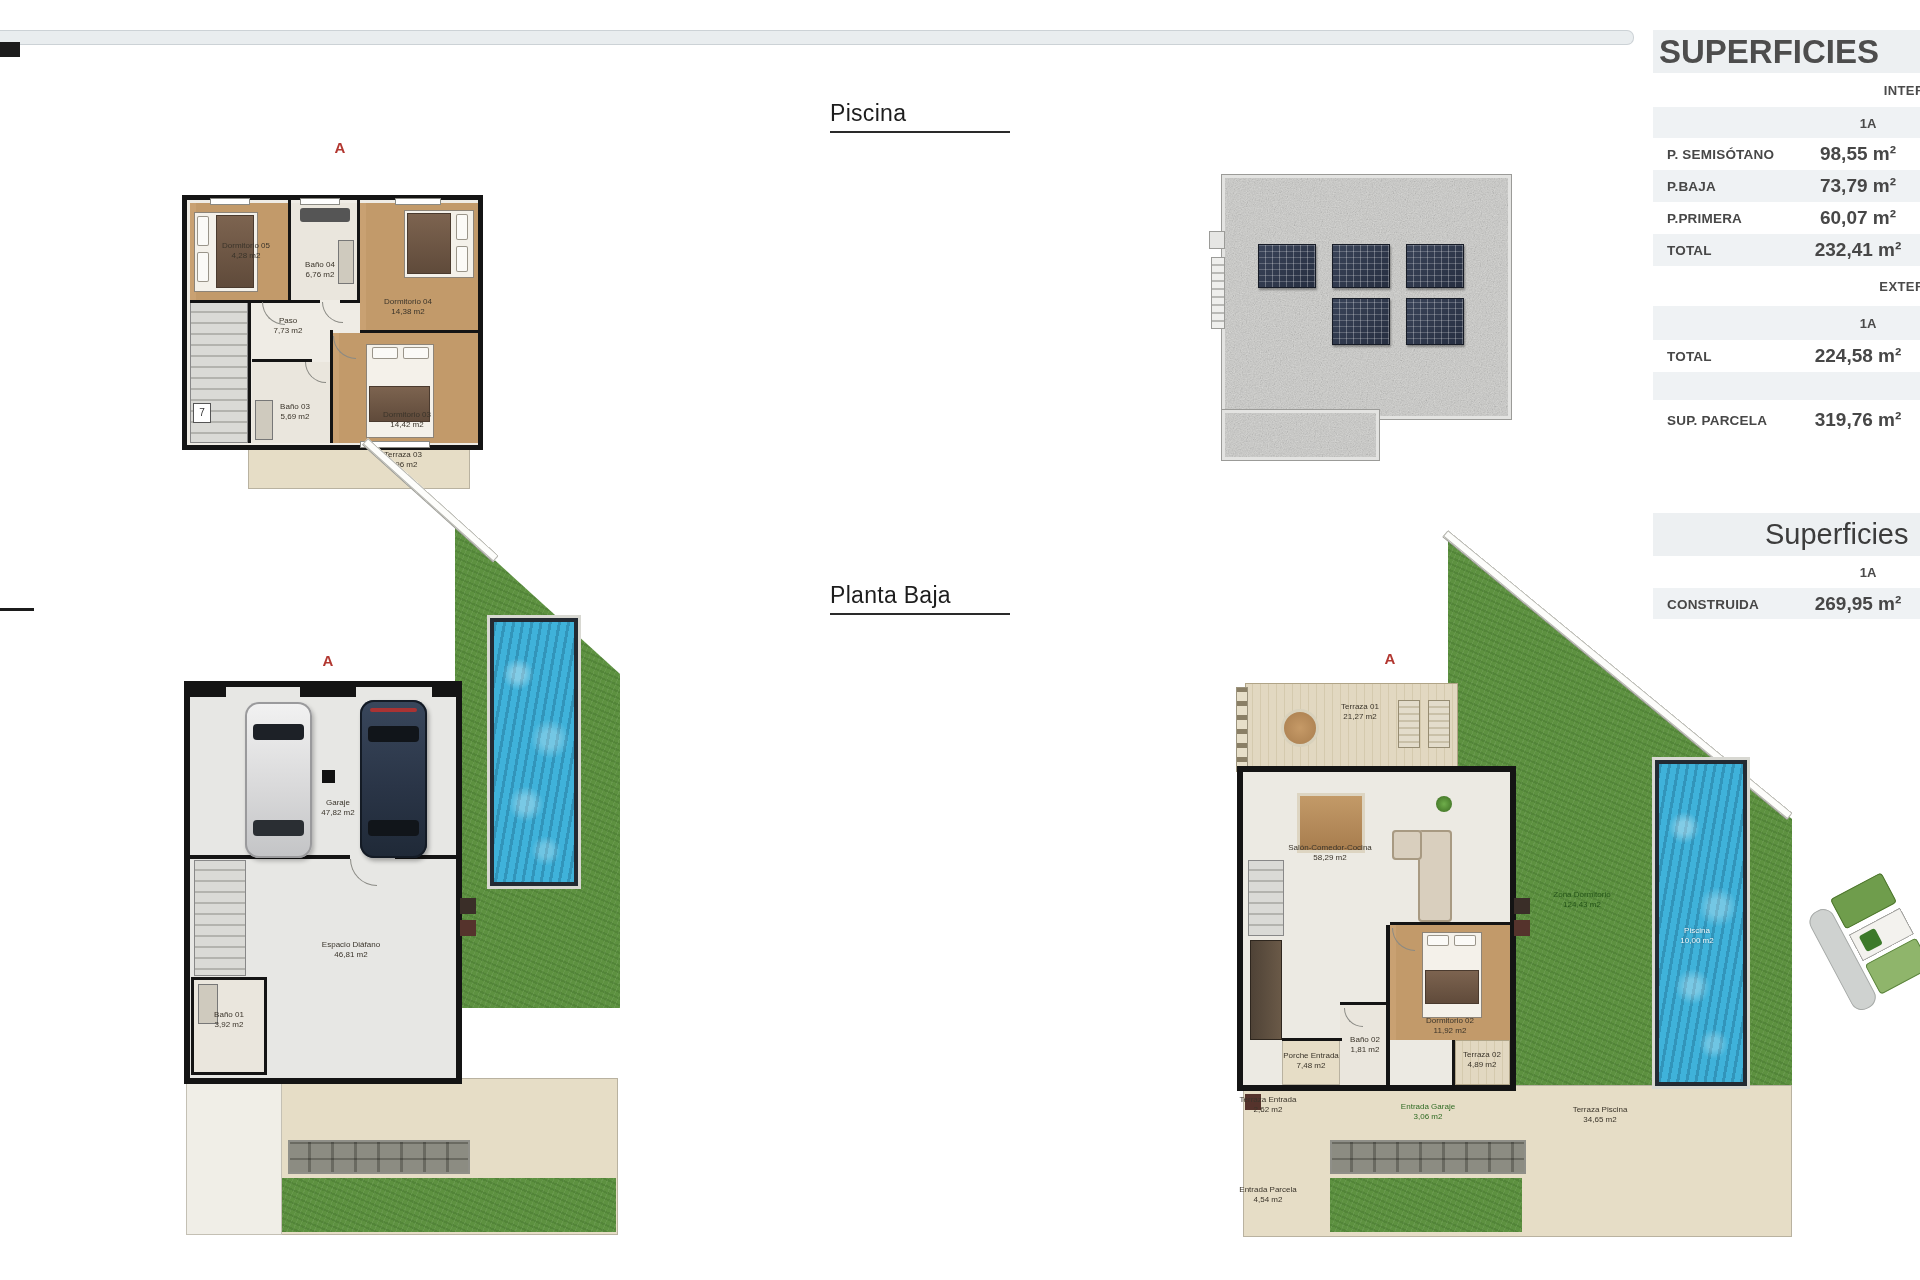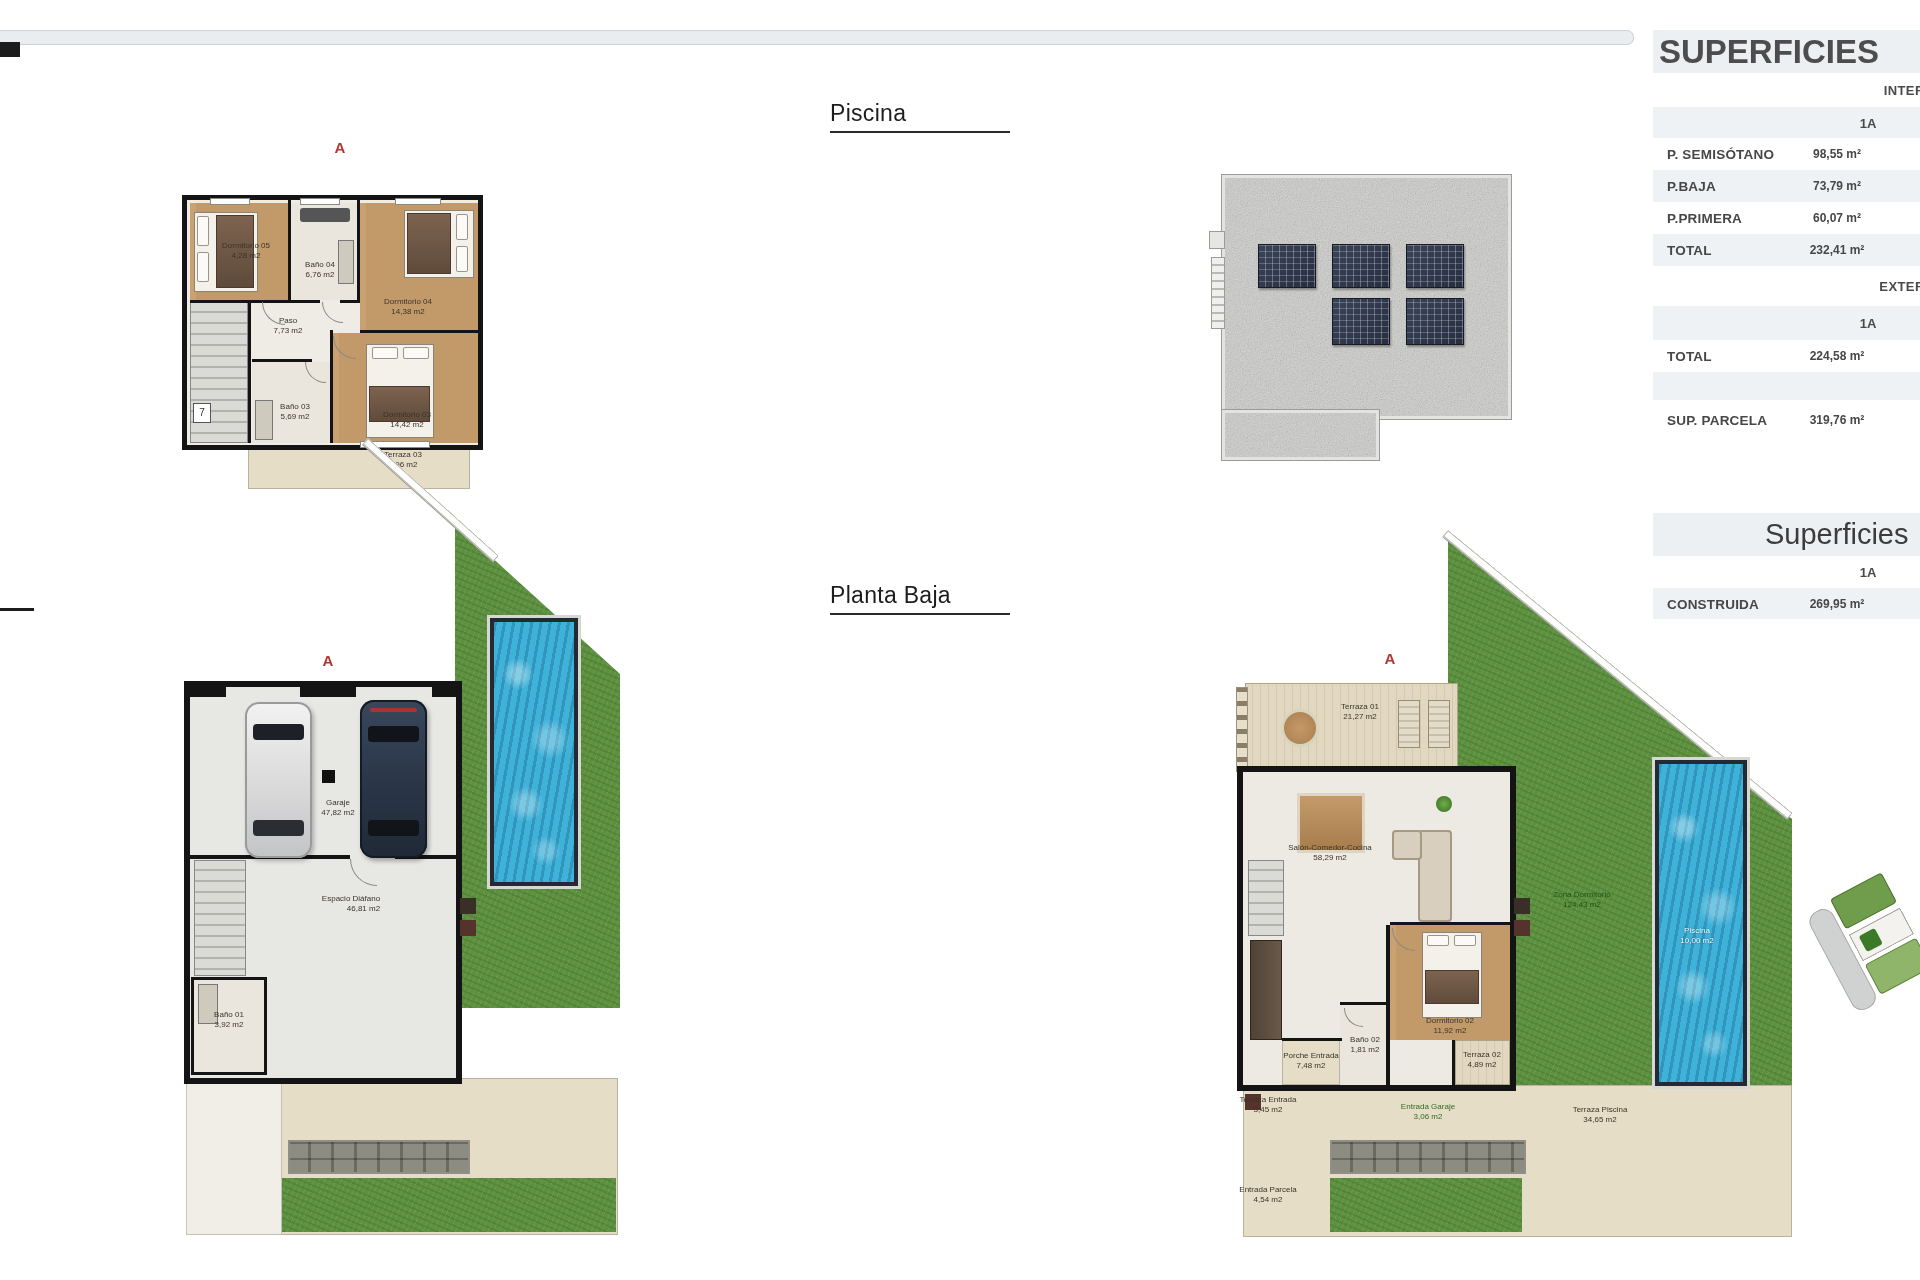--- a/index.html
+++ b/index.html
@@ -42,22 +42,22 @@
   .rlab-white{color:#f2fbff;text-shadow:0 0 2px rgba(0,40,60,.6);}
   .marker{position:absolute;transform:translate(-50%,-50%);color:#b23730;font-size:15px;font-weight:700;}
   .ptitle{position:absolute;font-size:23px;color:#1d1d1d;font-weight:500;letter-spacing:.3px;}
   .punder{position:absolute;height:2px;background:#2a2a2a;}
   
   .tbl{position:absolute;left:1653px;width:312px;}
   .tbl .titlebar{background:#edf0f2;color:#4d4d4d;}
   .trow{position:relative;width:100%;}
   .trow .lab{position:absolute;left:14px;top:50%;transform:translateY(-50%);
              font-size:13.5px;font-weight:700;color:#474747;letter-spacing:.2px;}
-  .trow .val{position:absolute;left:121px;width:126px;top:50%;transform:translateY(-50%);
-             text-align:center;font-size:12px;font-weight:700;color:#474747;}
+  .trow .val{position:absolute;left:142px;width:126px;top:50%;transform:translateY(-50%);
+             text-align:center;font-size:19px;font-weight:700;color:#474747;}
   .trow .hdr{position:absolute;right:16px;top:50%;transform:translateY(-50%);
              font-size:13px;font-weight:700;color:#4a4a4a;letter-spacing:.4px;}
   .trow .unit{position:absolute;left:150px;width:130px;top:50%;transform:translateY(-50%);
              text-align:center;font-size:13px;font-weight:700;color:#4a4a4a;}
   .rowgrey{background:#eff2f4;}
   
   .panel{position:absolute;background:
      repeating-linear-gradient(90deg, rgba(255,255,255,.28) 0 1px, rgba(0,0,0,0) 1px 7px),
      repeating-linear-gradient(0deg, rgba(255,255,255,.22) 0 1px, rgba(0,0,0,0) 1px 6px),
      linear-gradient(135deg,#3a4459,#262e40);
@@ -290,21 +290,21 @@
   <div class="abs" style="left:460px;top:920px;width:16px;height:16px;background:#55332c;"></div>
 
   <div class="rlab" style="left:338px;top:808px;">
     <span class="nm">Garaje</span>
       <span class="ar">47,82 m2</span>
     </div>
   <div class="rlab" style="left:229px;top:1020px;">
     <span class="nm">Baño 01</span>
       <span class="ar">3,92 m2</span>
     </div>
-  <div class="rlab" style="left:351px;top:904px;text-align:right;">
+  <div class="rlab" style="left:351px;top:950px;">
     <span class="nm">Espacio Diáfano</span>
       <span class="ar">46,81 m2</span>
     </div>
 </div>
 
 <div class="marker" style="left:1390px;top:658px;">A</div>
 
 <div class="abs" style="left:0;top:0;">
 
   <div class="abs" style="left:1448px;top:533px;width:344px;height:572px;">
@@ -375,21 +375,21 @@
   <div class="rlab" style="left:1482px;top:1060px;">
     <span class="nm">Terraza 02</span>
       <span class="ar">4,89 m2</span>
     </div>
   <div class="rlab" style="left:1311px;top:1061px;">
     <span class="nm">Porche Entrada</span>
       <span class="ar">7,48 m2</span>
     </div>
   <div class="rlab" style="left:1268px;top:1105px;">
     <span class="nm">Terraza Entrada</span>
-      <span class="ar">3,45 m2</span>
+      <span class="ar">2,62 m2</span>
     </div>
   <div class="rlab" style="left:1268px;top:1195px;">
     <span class="nm">Entrada Parcela</span>
       <span class="ar">4,54 m2</span>
     </div>
   <div class="rlab rlab-green" style="left:1428px;top:1112px;">
     <span class="nm">Entrada Garaje</span>
       <span class="ar">3,06 m2</span>
     </div>
   <div class="rlab" style="left:1600px;top:1115px;">

